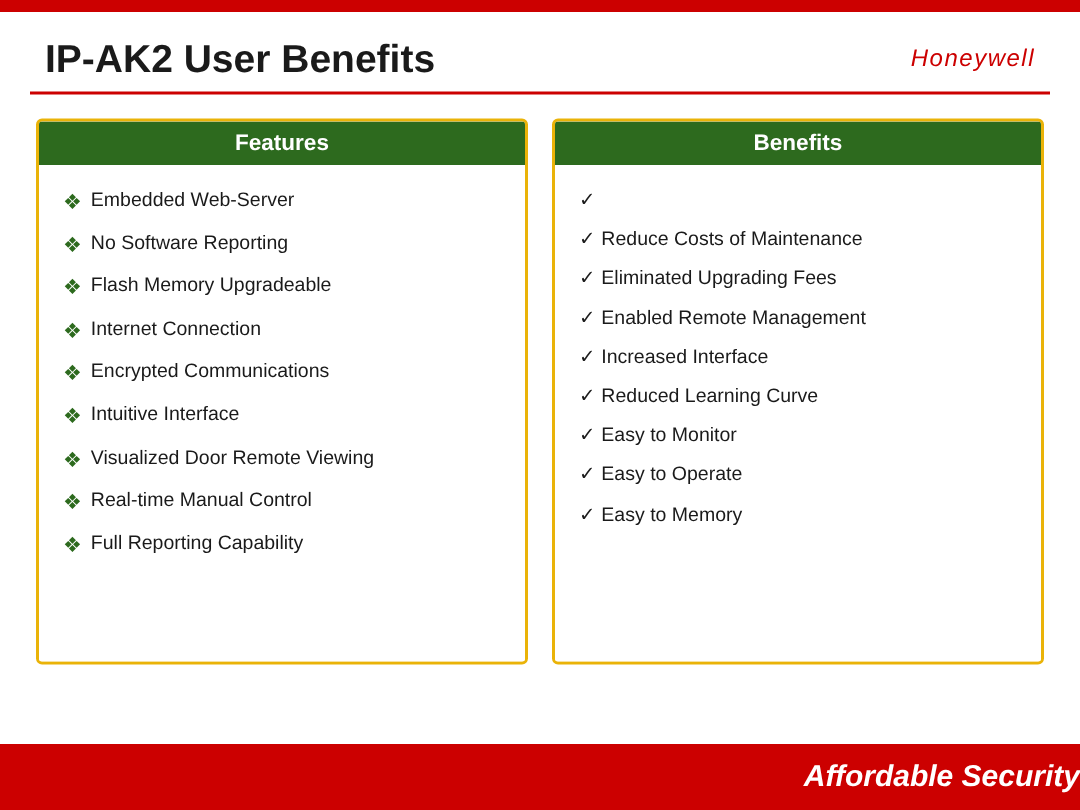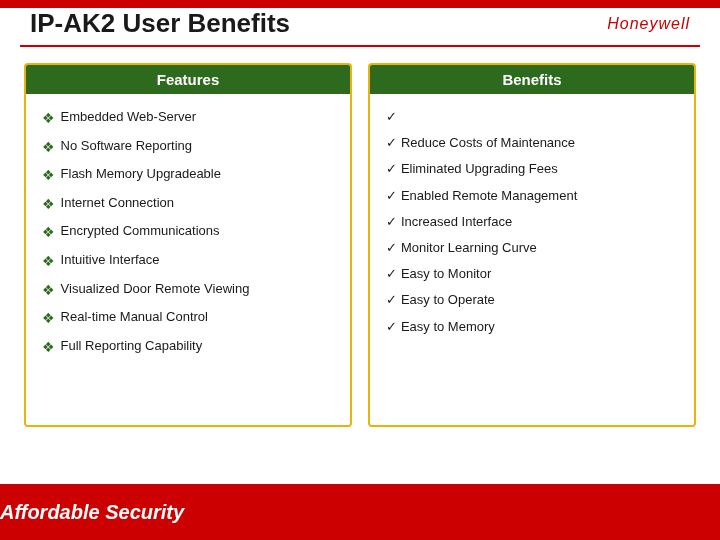--- a/index.html
+++ b/index.html
@@ -23,21 +23,21 @@
     
     .top-bar {
       background: #cc0000;
       height: 8px;
       width: 100%;
     }
 
     
     .header {
       background: #ffffff;
-      padding: 0 30px 6px 30px;
+      padding: 16px 30px 6px 30px;
       display: flex;
       align-items: center;
       justify-content: space-between;
     }
 
     .page-title {
       font-size: 26px;
       font-weight: bold;
       color: #1a1a1a;
     }
@@ -119,24 +119,24 @@
     .benefit-item .check {
       color: #1a1a1a;
       font-size: 13px;
       margin-right: 4px;
       flex-shrink: 0;
     }
 
     
     .footer {
       background: #cc0000;
-      height: 56px;
+      height: 44px;
       display: flex;
       align-items: center;
-      justify-content: flex-start;
+      justify-content: flex-end;
       position: absolute;
       bottom: 0;
       left: 0;
       right: 0;
     }
 
     .footer-text {
       color: #ffffff;
       font-size: 20px;
       font-style: italic;
@@ -220,21 +220,21 @@
         <div class="benefit-item">
           <span class="check">✓</span>
           <span>Enabled Remote Management</span>
         </div>
         <div class="benefit-item">
           <span class="check">✓</span>
           <span>Increased Interface</span>
         </div>
         <div class="benefit-item">
           <span class="check">✓</span>
-          <span>Monitor Learning Curve</span>
+          <span>Reduced Learning Curve</span>
         </div>
         <div class="benefit-item">
           <span class="check">✓</span>
           <span>Easy to Monitor</span>
         </div>
         <div class="benefit-item">
           <span class="check">✓</span>
           <span>Easy to Operate</span>
         </div>
         <div class="benefit-item">

